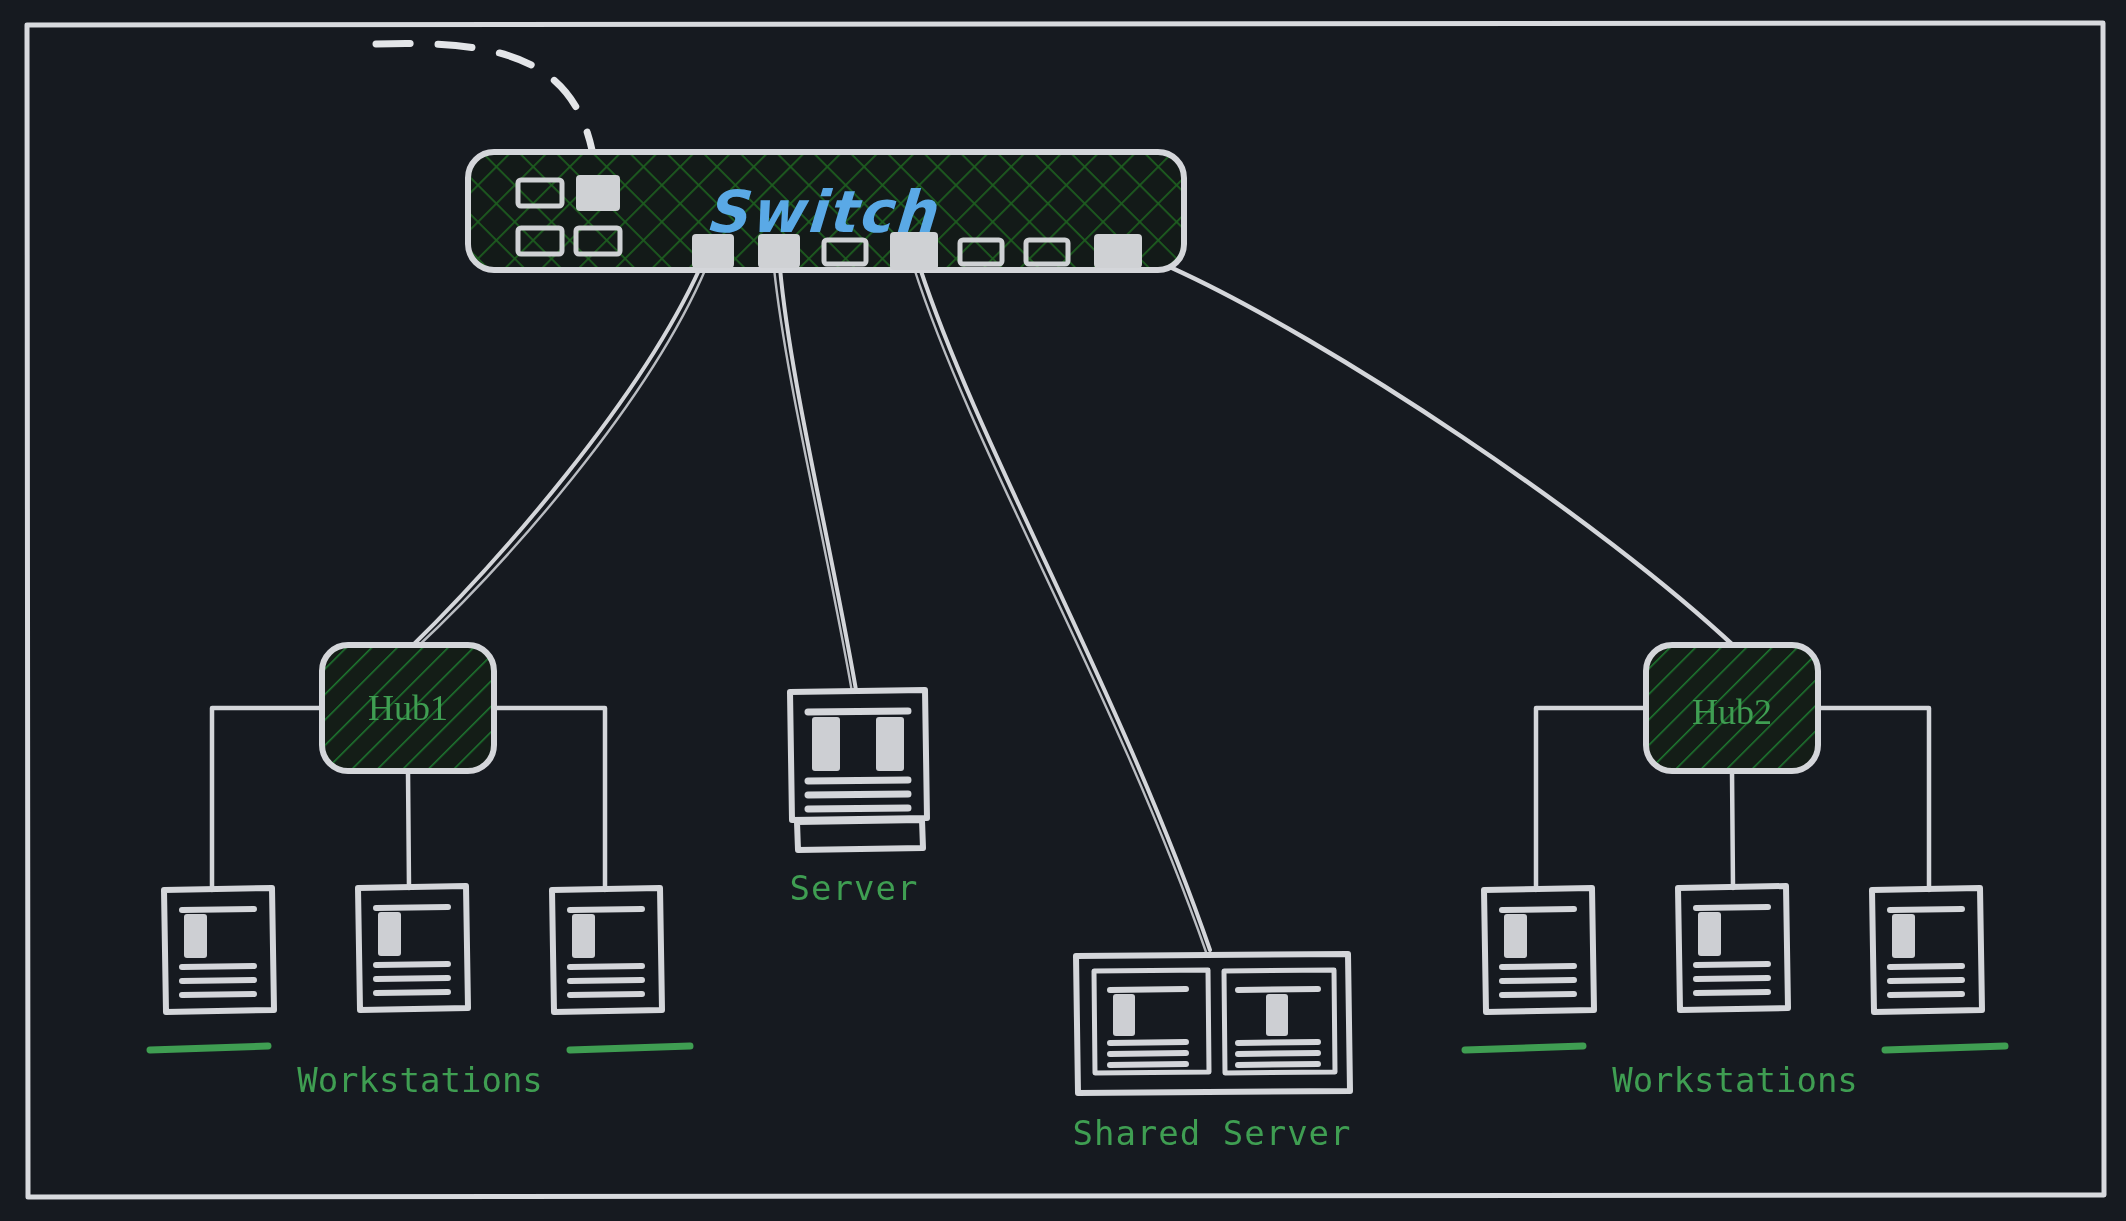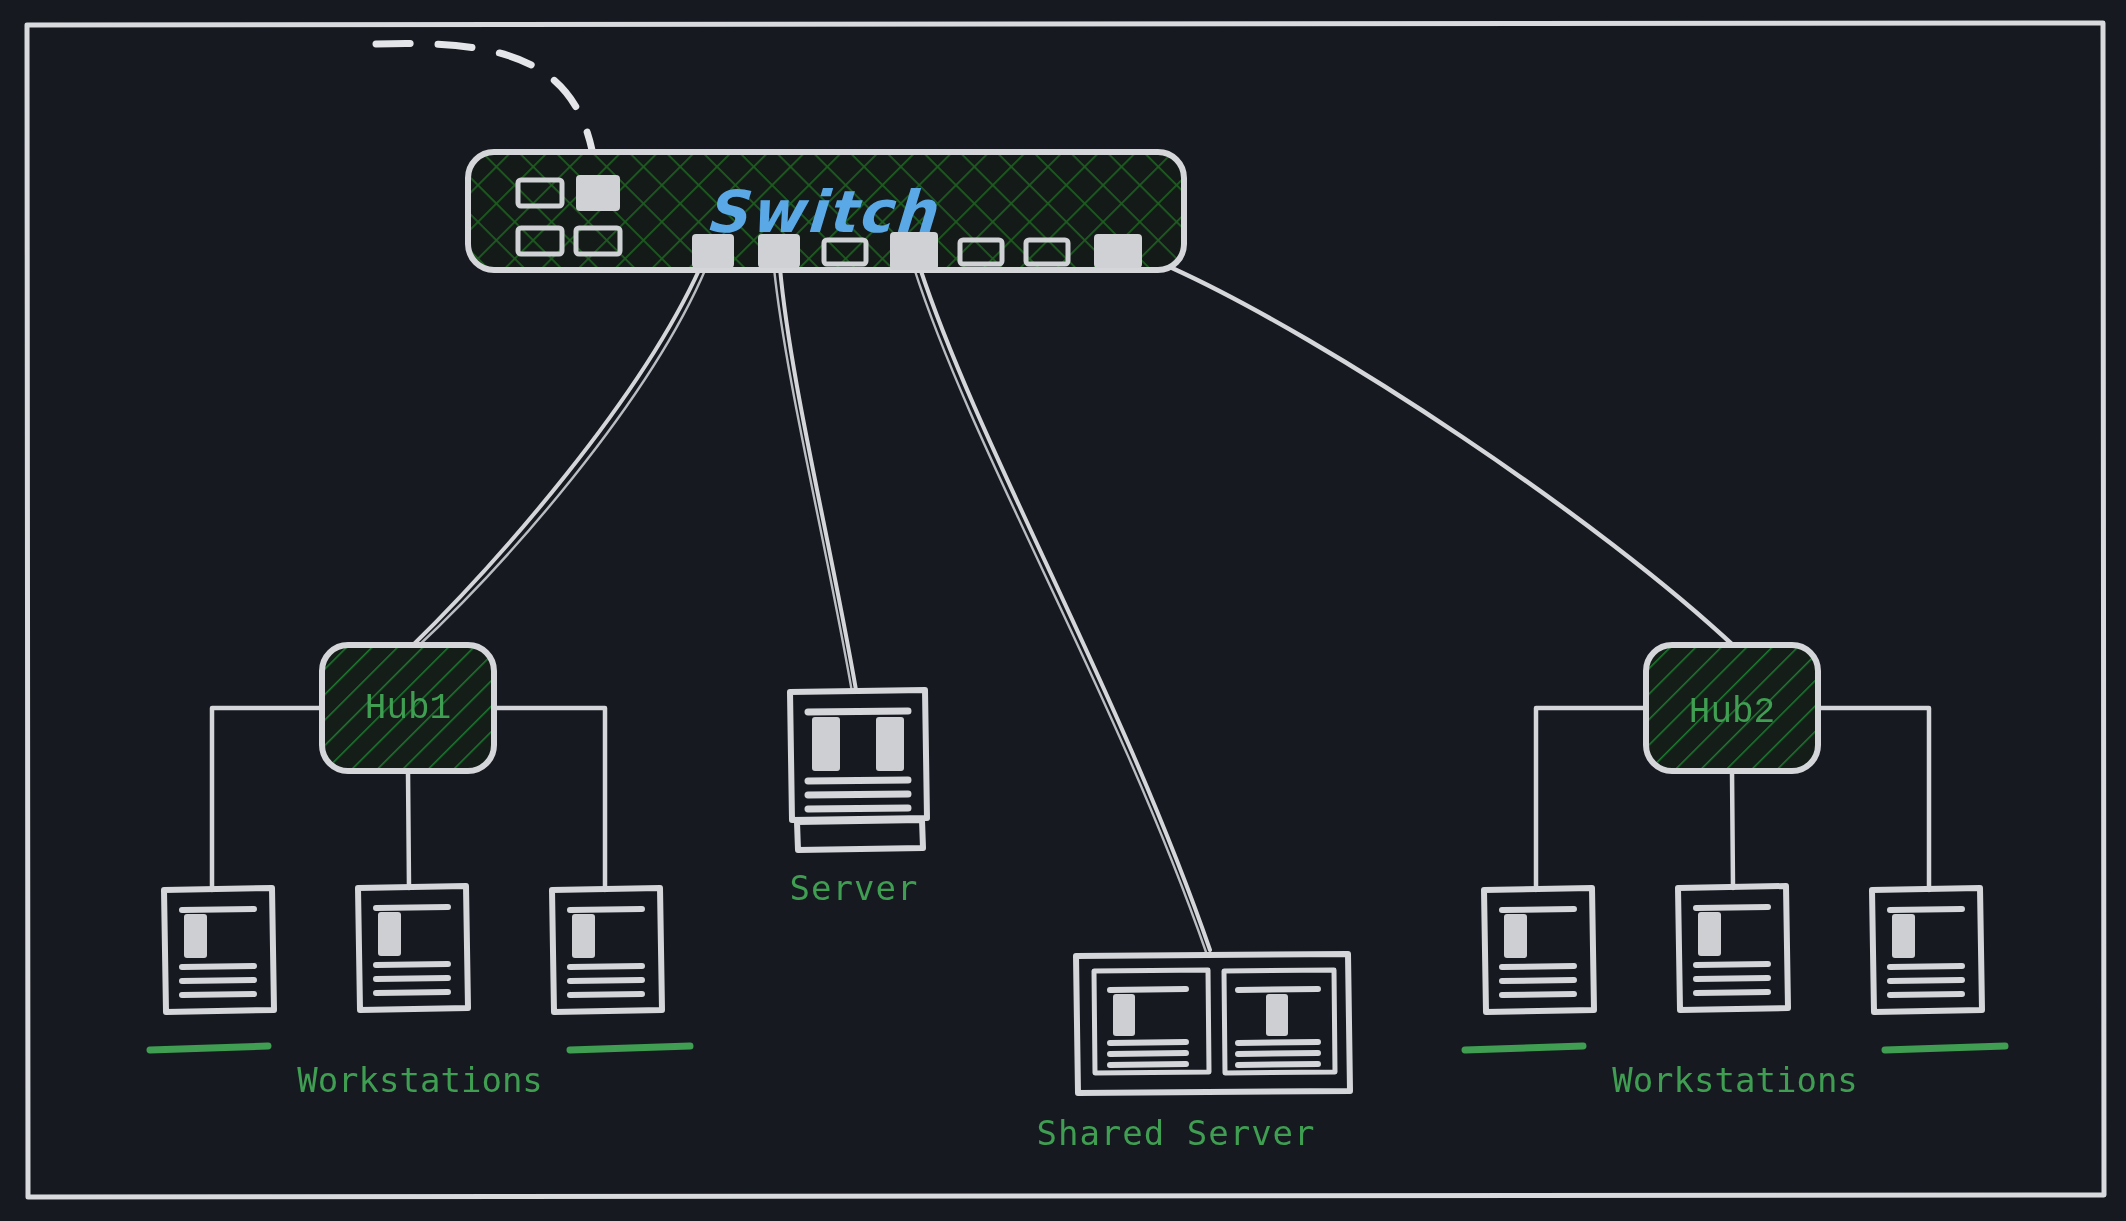--- a/index.html
+++ b/index.html
@@ -32,21 +32,21 @@
     font-family: "DejaVu Sans Mono", monospace;
     font-size: 34px;
     letter-spacing: 1px;
     white-space: nowrap;
     transform: translate(-50%, -50%);
     pointer-events: none;
   }
   .node-lbl {
     position: absolute;
     color: #3f9e52;
-    font-family: Liberation Mono, monospace;
+    font-family: Liberation Serif, serif;
     font-size: 36px;
     white-space: nowrap;
     transform: translate(-50%, -50%);
   }
   .switch-lbl {
     position: absolute;
     color: #5aa9e6;
     font-family: "DejaVu Sans", sans-serif;
     font-size: 58px;
     font-style: italic;
@@ -285,19 +285,19 @@
   </svg>
 
   <div class="switch-lbl" style="left:826px; top:212px;">Switch</div>
 
   <div class="node-lbl" style="left:408px; top:708px;">Hub1</div>
 
   <div class="node-lbl" style="left:1732px; top:712px;">Hub2</div>
 
   <div class="lbl" style="left:854px; top:888px;">Server</div>
 
-  <div class="lbl" style="left:1176px; top:1133px;">Shared Server</div>
+  <div class="lbl" style="left:1212px; top:1133px;">Shared Server</div>
 
   <div class="grp-lbl" style="left:420px; top:1048px;">Workstations</div>
 
   <div class="grp-lbl" style="left:1735px; top:1048px;">Workstations</div>
 
 </div>
 
 </body></html>

